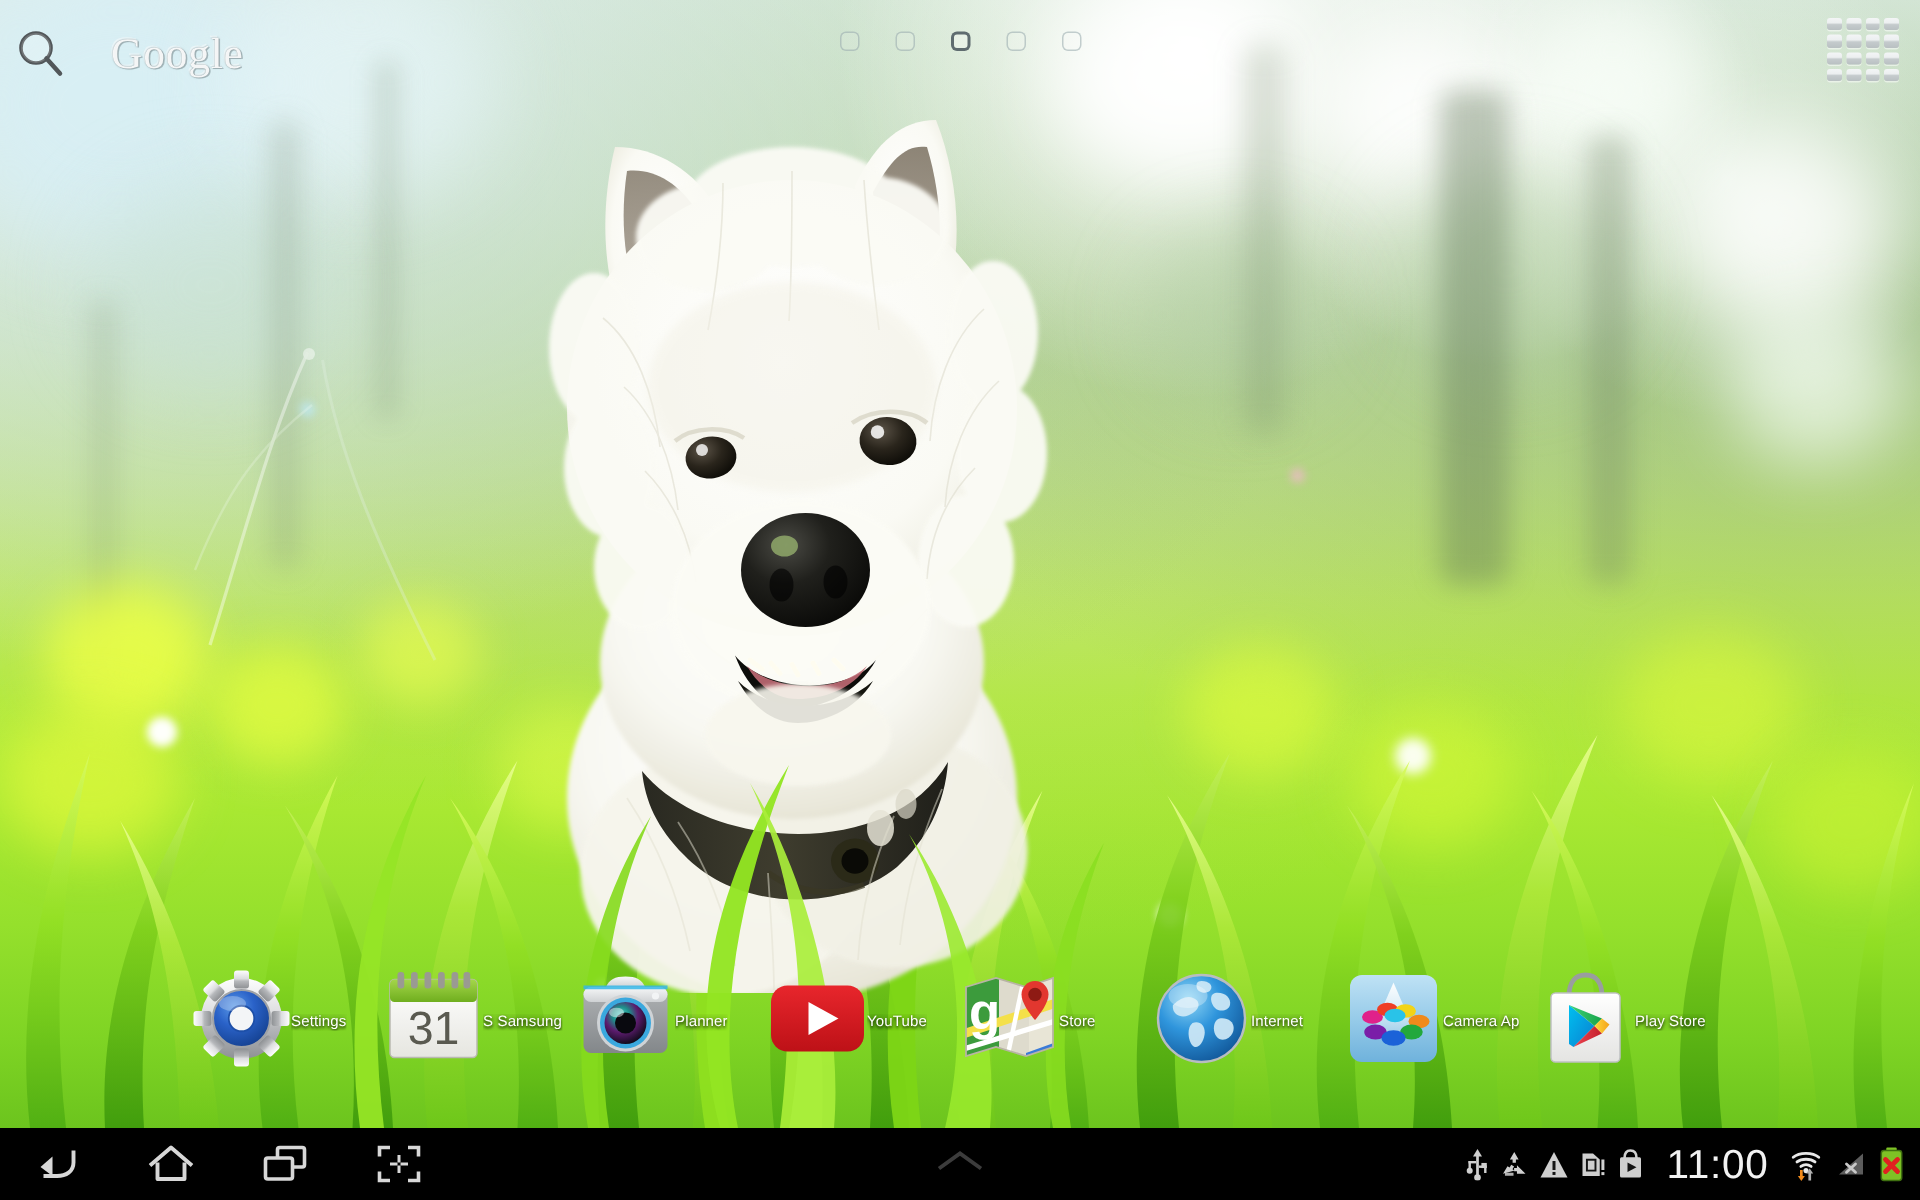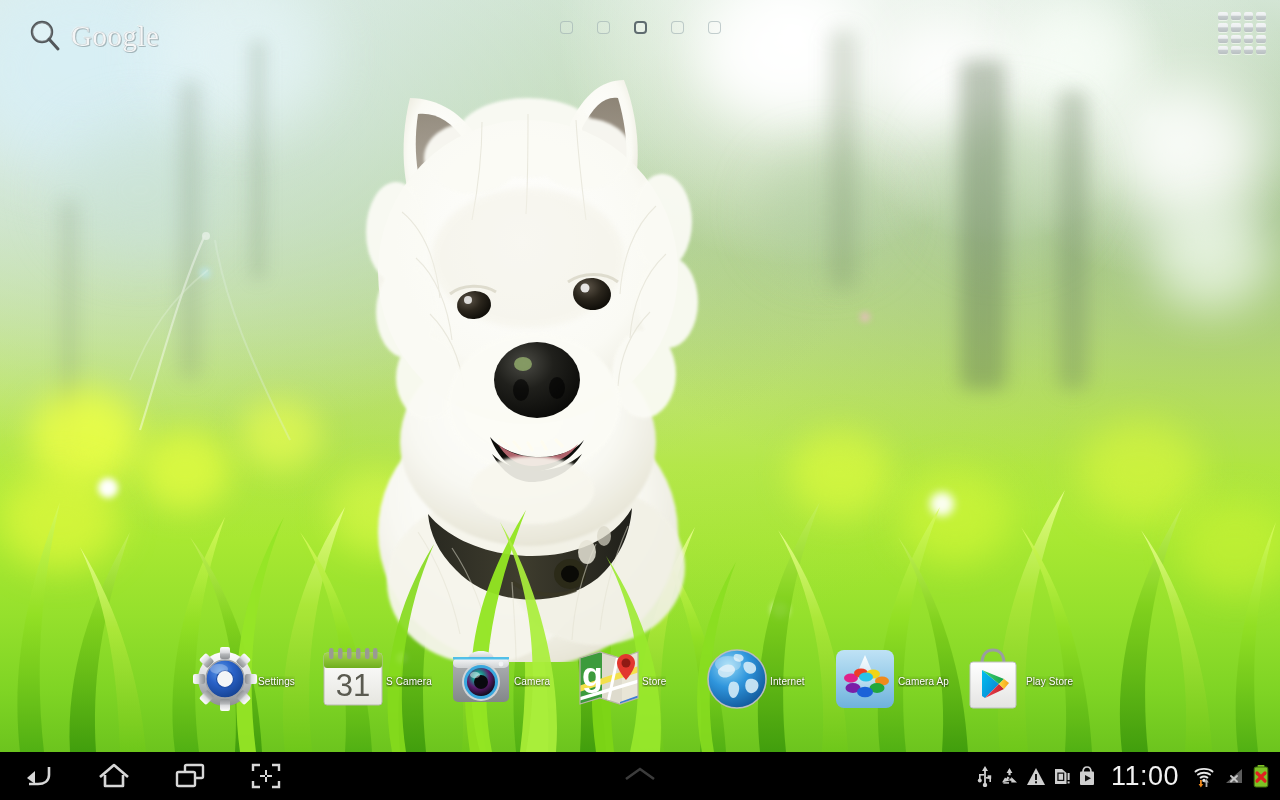--- a/index.html
+++ b/index.html
@@ -46,22 +46,22 @@
 
   
   #dog {
     position:absolute;
     left:332px; top:62px; width:400px; height:600px;
     pointer-events:none;
   }
 
   
   #google-widget {
-    position:absolute; left:22px; top:14px;
-    display:flex; align-items:center; gap:9px;
+    position:absolute; left:4px; top:14px;
+    display:flex; align-items:center; gap:30px;
     height:44px; padding:0 6px;
   }
   #google-widget .gtext {
     font-family:"Liberation Serif", serif;
     font-size:29px; letter-spacing:0.5px;
     color:rgba(255,255,255,0.92);
     text-shadow:
       0 0 1px rgba(110,125,130,0.95),
       1px 1px 0 rgba(130,145,150,0.55),
       -1px -1px 0 rgba(255,255,255,0.5);
@@ -477,21 +477,21 @@
             <rect x="9" y="2" width="4.5" height="11" rx="2"></rect>
             <rect x="18" y="2" width="4.5" height="11" rx="2"></rect>
             <rect x="27" y="2" width="4.5" height="11" rx="2"></rect>
             <rect x="36" y="2" width="4.5" height="11" rx="2"></rect>
             <rect x="45" y="2" width="4.5" height="11" rx="2"></rect>
             <rect x="53" y="2" width="4.5" height="11" rx="2"></rect>
           </g>
           <text x="33" y="50" text-anchor="middle" font-family="Liberation Sans, sans-serif" font-size="31" fill="#5a5a50">31</text>
         </svg>
       </div>
-      <div class="dock-label">S Camera</div>
+      <div class="dock-label">S Samsung</div>
     </div>
 
     <div class="dock-item">
       <div class="dock-icon">
         <svg viewBox="0 0 66 66" width="66" height="66">
           <defs>
             <linearGradient id="camTop" x1="0" y1="0" x2="0" y2="1">
               <stop offset="0%" stop-color="#f6f7f8"></stop>
                 <stop offset="100%" stop-color="#cfd2d4"></stop>
             </linearGradient>
@@ -511,23 +511,38 @@
           <path d="M20 12 C22 7 26 5 33 5 C40 5 44 7 46 12Z" fill="url(#camTop)"></path>
           <rect x="5" y="11" width="56" height="2.5" fill="#35b6e8" opacity=".85"></rect>
           <circle cx="33" cy="36" r="19" fill="#cfd3d6"></circle>
           <circle cx="33" cy="36" r="17" fill="#3aa8de"></circle>
           <circle cx="33" cy="36" r="14" fill="url(#lensG)"></circle>
           <circle cx="33" cy="36" r="7" fill="#09090f"></circle>
           <ellipse cx="27" cy="29" rx="5" ry="3.2" fill="#ffffff" opacity=".45"></ellipse>
           <circle cx="53" cy="18" r="2.4" fill="#f2f4f5"></circle>
         </svg>
       </div>
-      <div class="dock-label">Camera</div>
-    </div>
-
+      <div class="dock-label">Planner</div>
+    </div>
+
+    <div class="dock-item">
+      <div class="dock-icon">
+        <svg viewBox="0 0 66 66" width="66" height="66">
+          <defs>
+            <linearGradient id="ytG" x1="0" y1="0" x2="0" y2="1">
+              <stop offset="0%" stop-color="#e8262c"></stop>
+                <stop offset="100%" stop-color="#bd1117"></stop>
+            </linearGradient>
+          </defs>
+          <rect x="2" y="11" width="62" height="44" rx="11" fill="url(#ytG)"></rect>
+          <path d="M27 22 L47 33 L27 44 Z" fill="#ffffff"></path>
+        </svg>
+      </div>
+      <div class="dock-label">YouTube</div>
+    </div>
 
     <div class="dock-item">
       <div class="dock-icon">
         <svg viewBox="0 0 66 66" width="66" height="66">
           <defs>
             <clipPath id="mapClip">
                 <path d="M4 12 L24 6 L44 12 L62 6 L62 52 L44 58 L24 52 L4 58 Z"></path>
               </clipPath>
           </defs>
           <g clip-path="url(#mapClip)">

